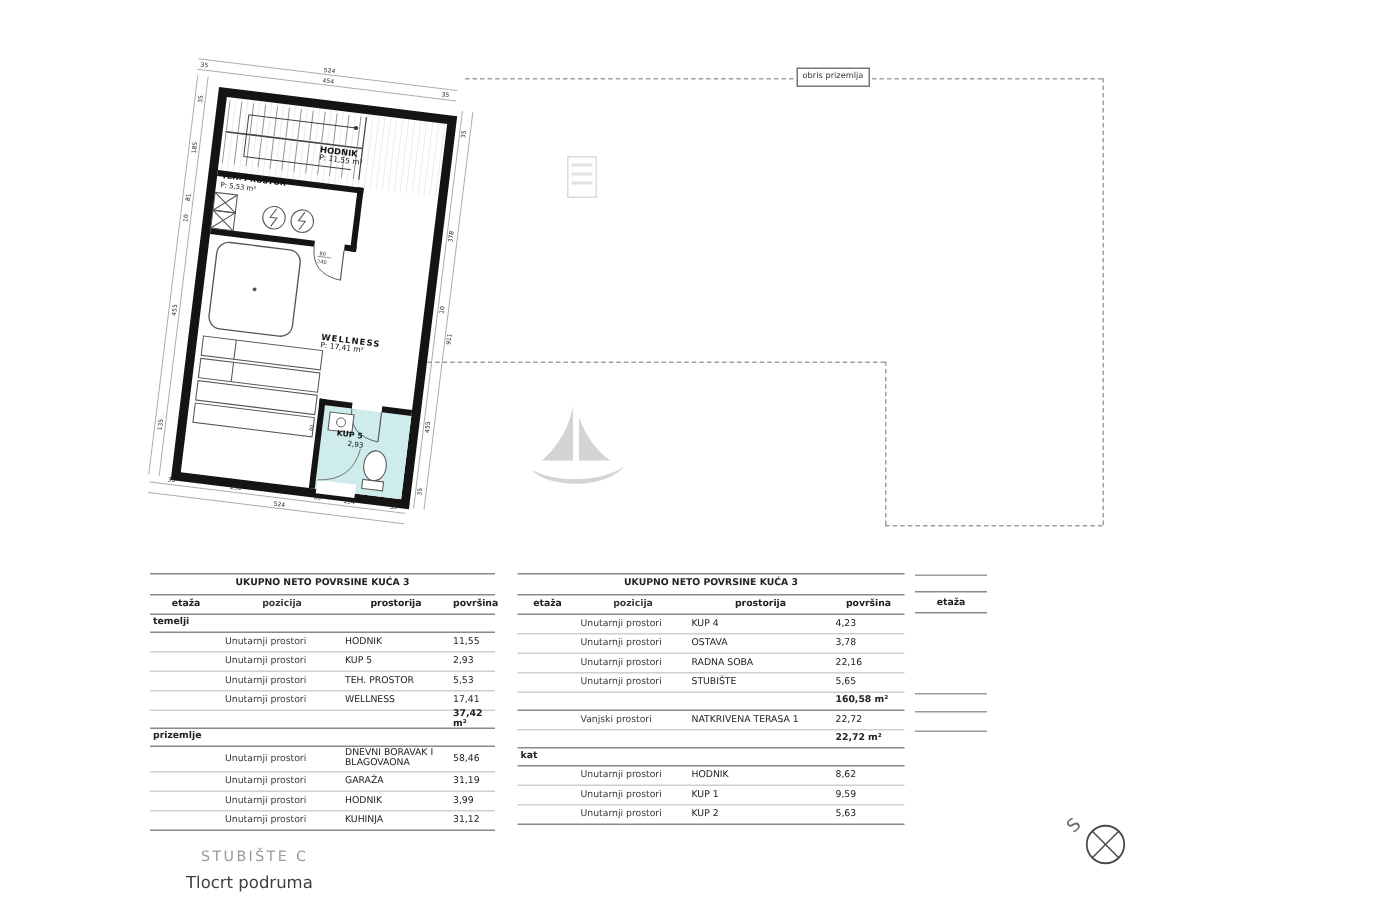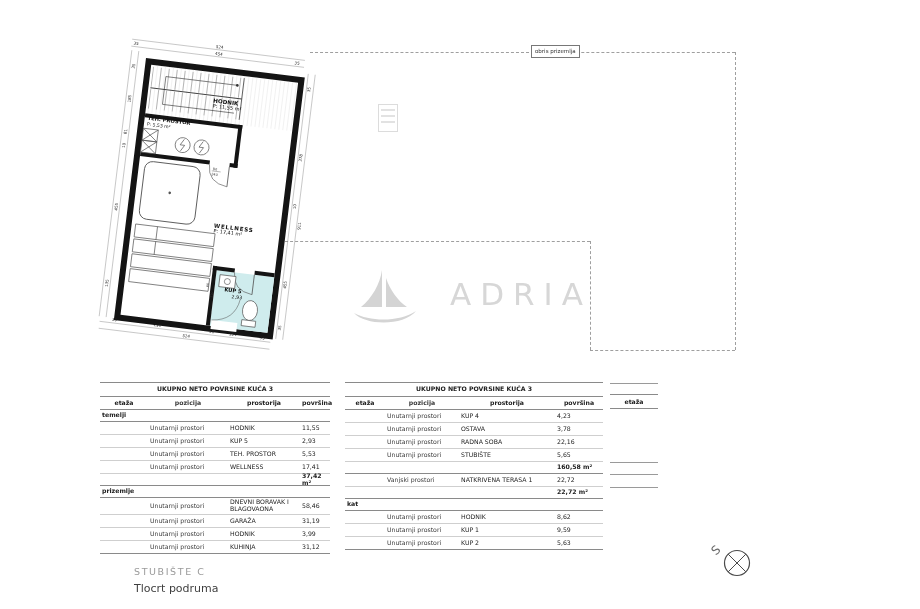--- a/index.html
+++ b/index.html
@@ -32,21 +32,21 @@
   .t-sub .pov{font-weight:bold;}
   .t-end{border-bottom:1px solid #8a8a8a;}
   .lt .et{width:48px;} .lt .poz{width:80px;} .lt .pro{width:72px;} .lt .pov{width:30px;}
   .rt .et{width:40px;} .rt .poz{width:74px;} .rt .pro{width:96px;} .rt .pov{width:48px;}
   .poz{color:#3a3a3a;}
   .frag-head{position:absolute;left:610px;top:394px;width:48px;height:13px;border-top:1px solid #8a8a8a;
              border-bottom:1px solid #8a8a8a;font-size:6.2px;font-weight:bold;text-align:center;line-height:13px;}
   .frag-line{position:absolute;left:610px;width:48px;border-top:1px solid #9a9a9a;height:0;}
   
   .parcel{position:absolute;left:134px;top:566px;font-size:9.5px;letter-spacing:1.6px;color:#9a9a9a;}
-  .draw-title{position:absolute;left:134px;top:582px;font-size:11px;color:#3f3f3f;}
+  .draw-title{position:absolute;left:124px;top:582px;font-size:11px;color:#3f3f3f;}
   
   .stamp{position:absolute;left:378px;top:104px;width:18px;height:26px;border:1px solid #dcdcdc;}
   .stamp i{display:block;height:2px;background:#e2e2e2;margin:4px 2px 0 2px;}
 </style>
 </head>
 <body>
 
 <div class="sheet">
 
   <div class="dash-h" style="left:310px;top:52px;width:425px;"></div>
@@ -60,21 +60,20 @@
       <i></i>
       <i></i>
       <i></i>
     </div>
 
   <svg class="abs" style="left:352px;top:266px;" width="66" height="64" viewBox="0 0 66 64">
     <path d="M30,4 C28,18 20,32 9,41 L30,41 Z" fill="#d4d4d4"></path>
     <path d="M34,12 C38,24 46,35 55,41 L34,41 Z" fill="#d4d4d4"></path>
     <path d="M2,47 C18,56 48,56 64,45 C52,60 14,60 2,47 Z" fill="#d4d4d4"></path>
   </svg>
-  <div class="wm-text">ADRIA</div>
 
   <div class="plan">
     <svg width="208" height="320" viewBox="-24 -28 208 320">
       <defs>
         <pattern id="ht" width="4" height="4" patternUnits="userSpaceOnUse">
           <path d="M0,0 V4" stroke="#c9c9c9" stroke-width="0.5"></path>
         </pattern>
         <pattern id="tr" width="8" height="8" patternUnits="userSpaceOnUse">
           <path d="M0,0 V8" stroke="#5a5a5a" stroke-width="0.8"></path>
         </pattern>

